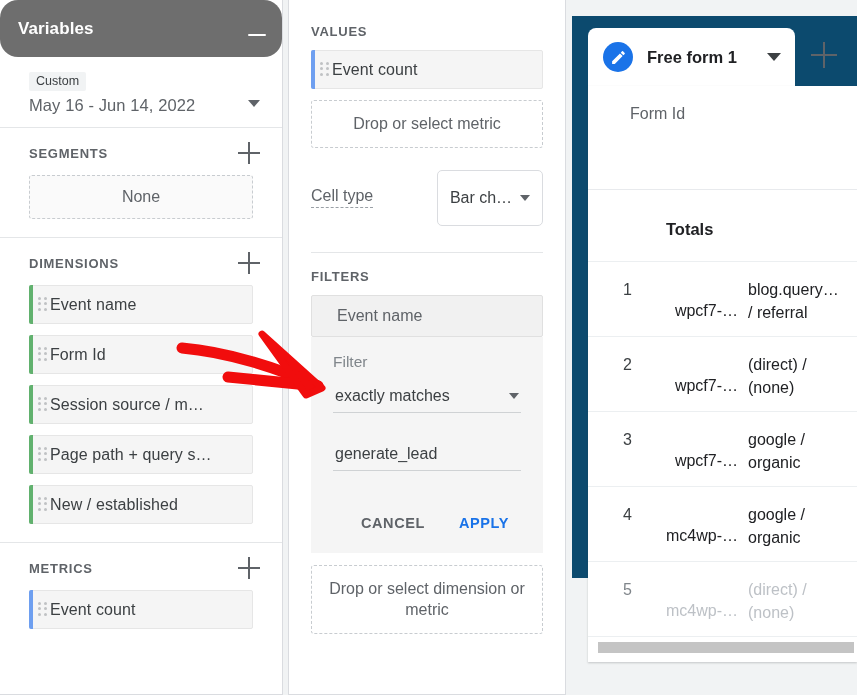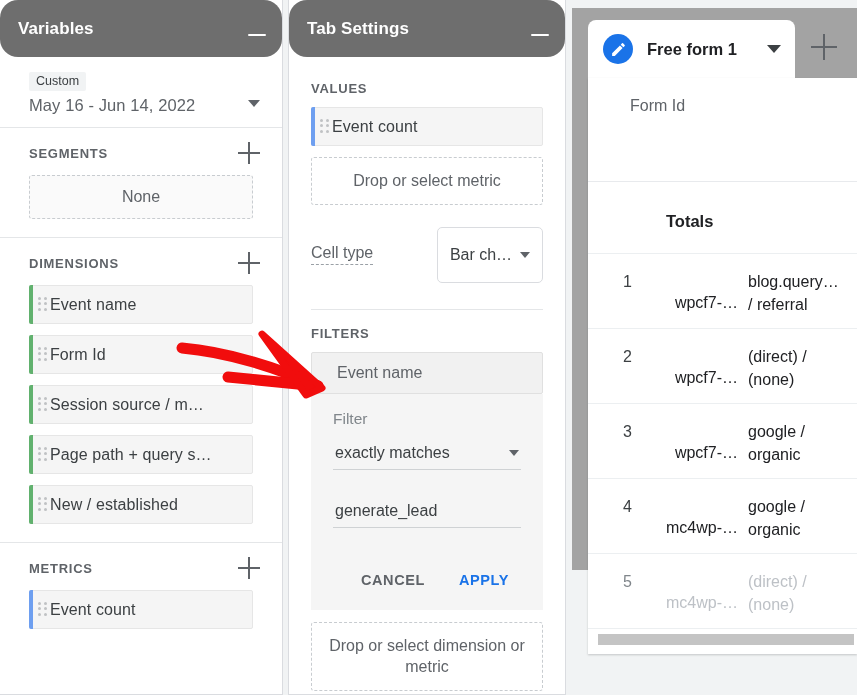--- a/index.html
+++ b/index.html
@@ -317,23 +317,23 @@
     background: none;
     border: none;
     font-family: inherit;
   }
   .btn-cancel { color: #5f6368; }
   .btn-apply  { color: #1a73e8; }
 
   
   #report-area {
     position: absolute;
-    left: 572px; top: 8px;
+    left: 572px; top: 16px;
     width: 285px; height: 562px;
-    background: #a3a3a3;
+    background: #0c4a6e;
   }
   .tabbar {
     position: absolute;
     left: 16px; top: 12px;
     display: flex;
     align-items: flex-start;
   }
   .tab {
     display: flex;
     align-items: center;
@@ -539,24 +539,20 @@
             <i></i>
             <i></i>
             <i></i>
           </span>
         <span class="chip-label">Event count</span>
       </div>
     </div>
   </div>
 
   <div class="panel" id="tabsettings-panel">
-    <div class="panel-header">
-      <span class="panel-title">Tab Settings</span>
-      <span class="collapse-btn"></span>
-    </div>
 
     <div class="ts-body">
 
       <div class="ts-section">
         <span class="ts-label">VALUES</span>
         <div class="ts-chip">
           <span class="grip">
               <i></i>
               <i></i>
               <i></i>

